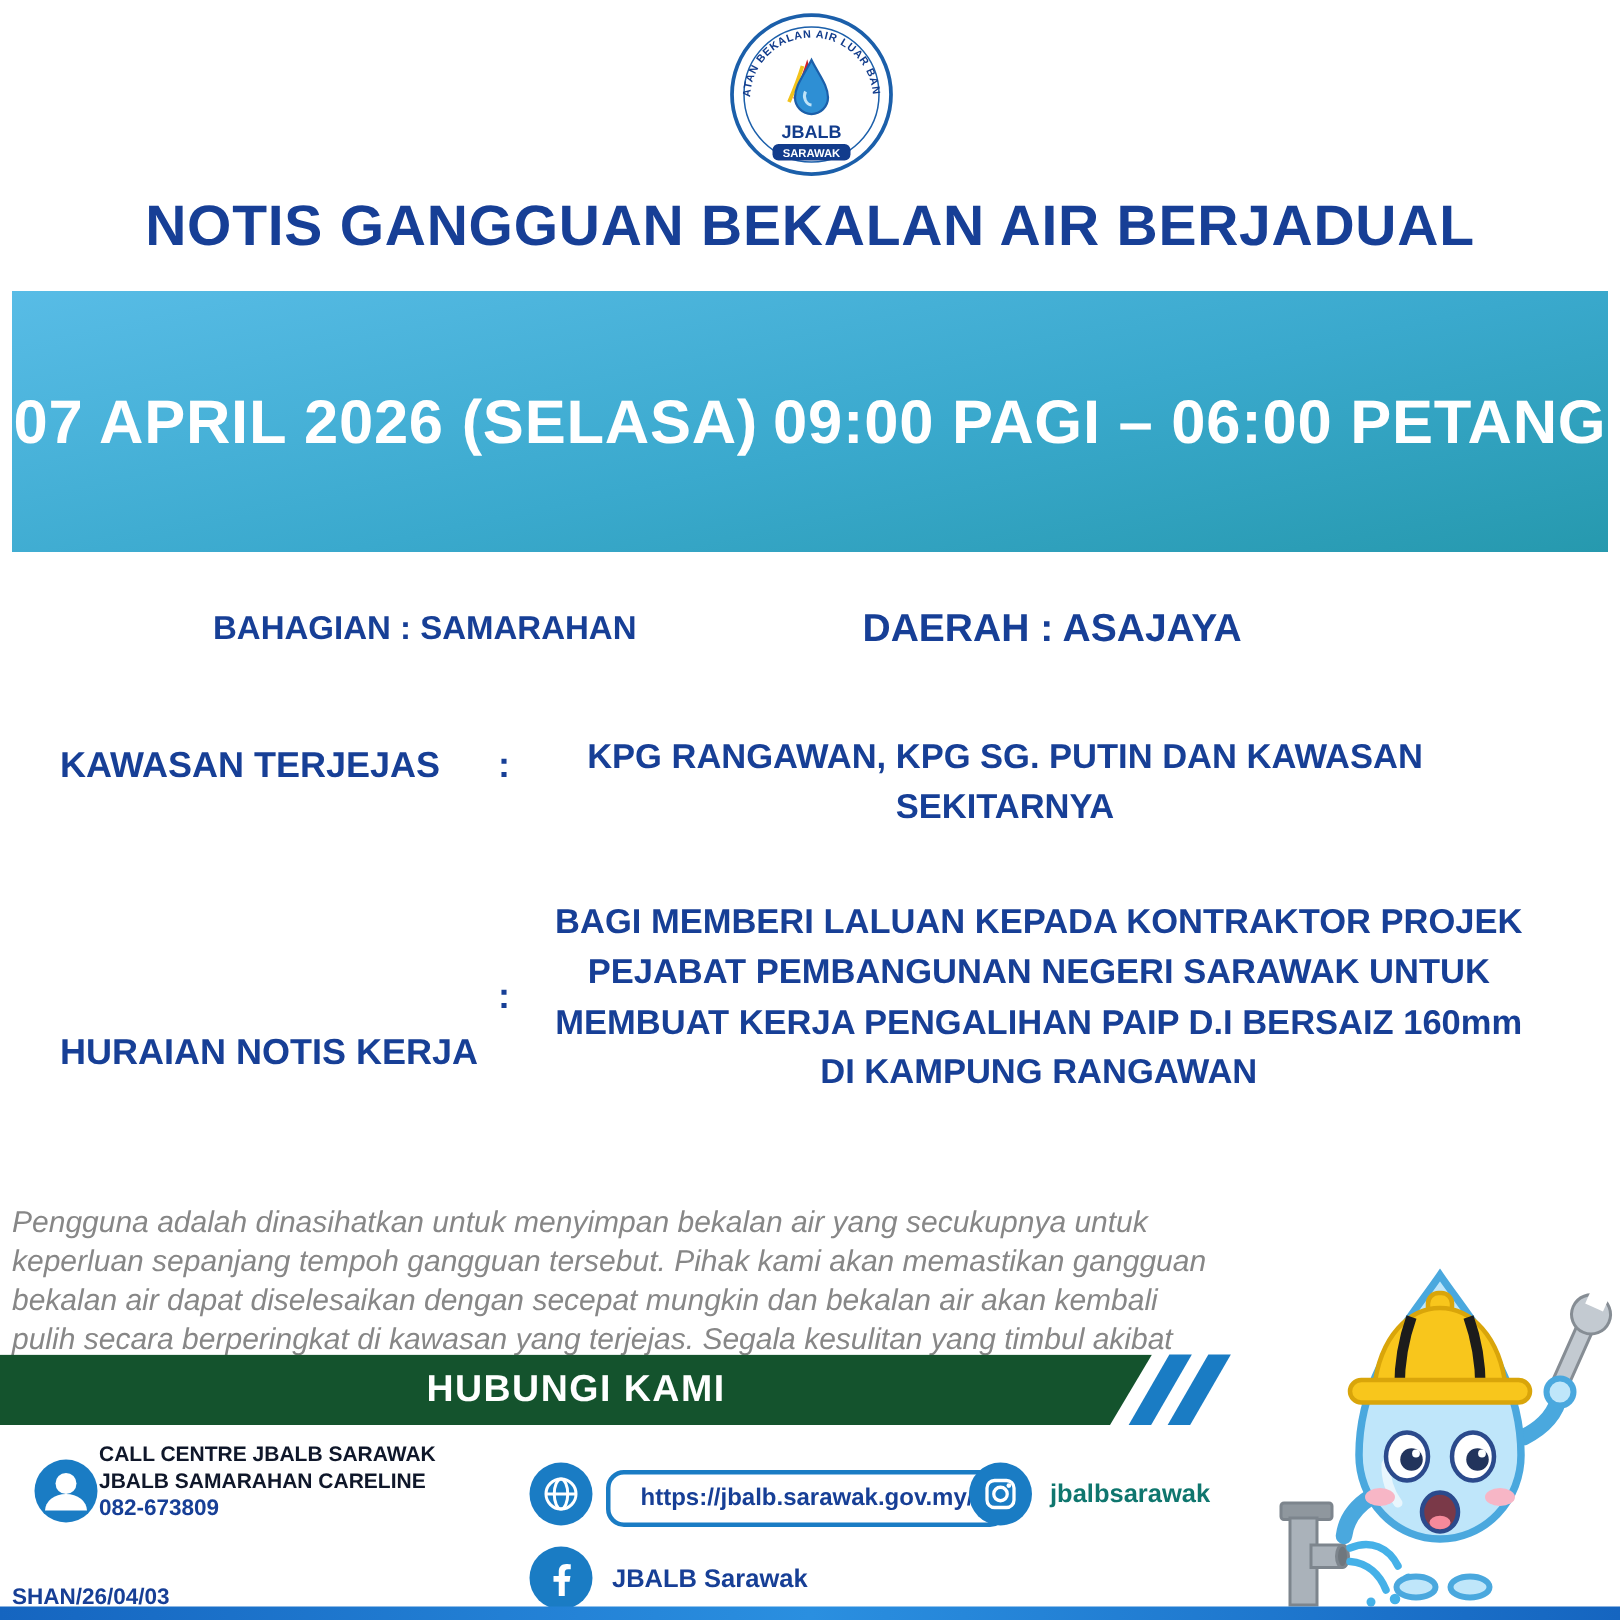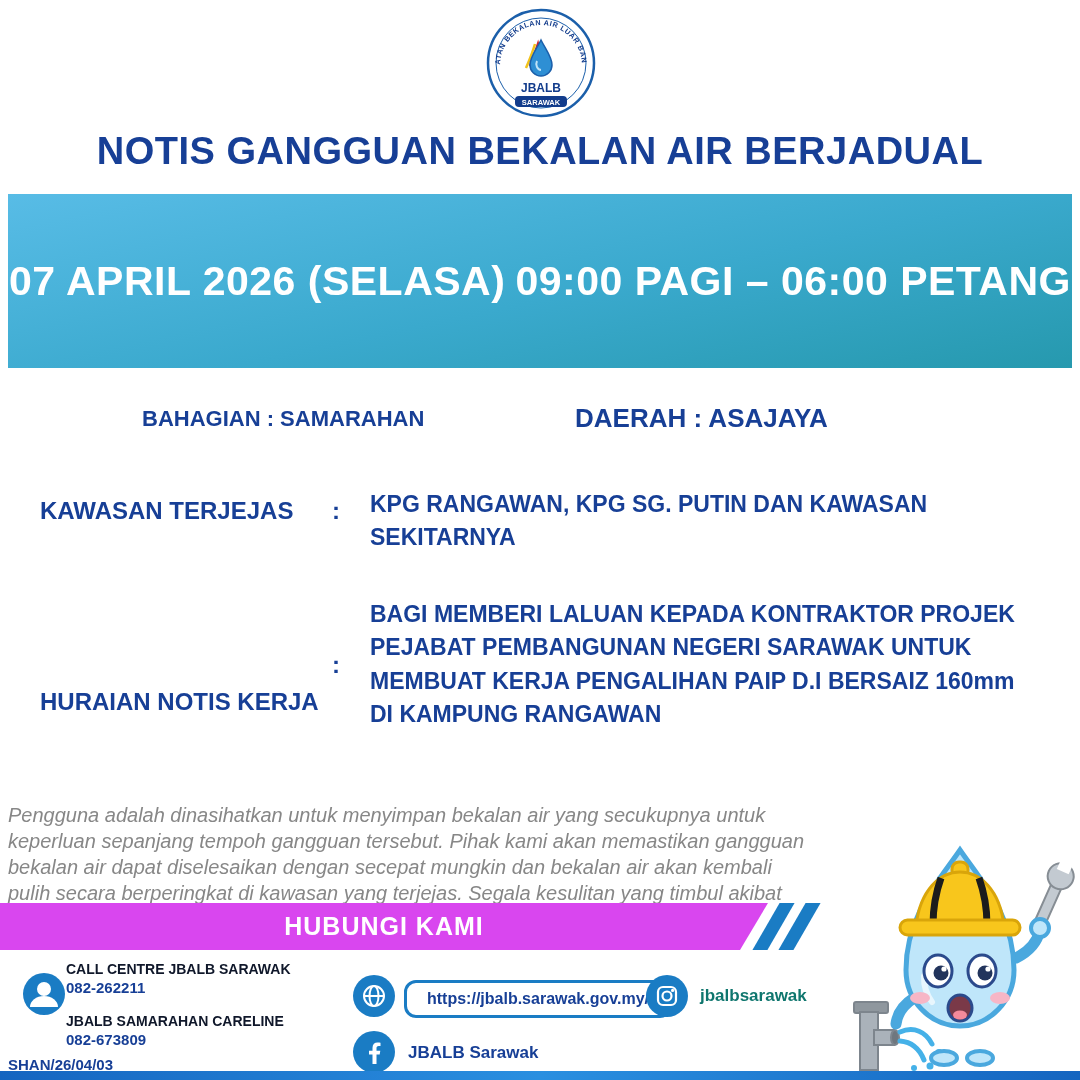--- a/index.html
+++ b/index.html
@@ -21,34 +21,34 @@
     display:flex;flex-direction:row;align-items:center;justify-content:center;gap:10px;}
   .banner .line{color:#fff;font-weight:bold;font-size:41px;letter-spacing:.5px;}
 
   
   .bahagian{left:142px;top:406px;font-size:22px;font-weight:bold;}
   .daerah{left:575px;top:403px;font-size:26px;font-weight:bold;}
 
   
   .row-label{left:40px;font-size:24px;font-weight:bold;}
   .row-colon{left:332px;font-size:24px;font-weight:bold;}
-  .row-value{left:370px;font-size:23px;font-weight:bold;line-height:1.45;}
+  .row-value{left:370px;font-size:23px;font-weight:bold;line-height:1.45;text-align:center;}
   .kawasan-label{top:497px;}
   .kawasan-colon{top:497px;}
   .kawasan-value{top:488px;width:600px;}
   .huraian-label{top:688px;}
   .huraian-colon{top:651px;}
   .huraian-value{top:598px;width:645px;}
 
   
   .disclaimer{left:8px;top:802px;width:800px;font-size:20px;font-style:italic;
     color:#878787;line-height:1.3;font-weight:normal;}
 
   
-  .hubungi-bar{left:0;top:903px;width:768px;height:47px;background:#d946ef;
+  .hubungi-bar{left:0;top:903px;width:768px;height:47px;background:#14532d;
     clip-path:polygon(0 0,100% 0,calc(100% - 28px) 100%,0 100%);
     display:flex;align-items:center;justify-content:center;}
   .hubungi-bar span{color:#fff;font-size:25px;font-weight:bold;letter-spacing:1px;}
   .stripe{top:903px;width:15px;height:47px;background:#1a7cc4;transform:skewX(-30deg);}
   .s1{left:766px;} .s2{left:792px;}
 
   
   .icon-circle{width:44px;height:44px;}
   .cc-icon{left:22px;top:972px;}
   .cc-block{left:66px;top:960px;width:270px;}
@@ -123,21 +123,20 @@
 
   <div class="abs cc-icon icon-circle">
     <svg viewBox="0 0 44 44" width="44" height="44">
       <circle cx="22" cy="22" r="21" fill="#1a7cc4"></circle>
       <circle cx="22" cy="17" r="7" fill="#ffffff"></circle>
       <path d="M8,35 a14,11 0 0 1 28,0 Z" fill="#ffffff"></path>
     </svg>
   </div>
   <div class="abs cc-block">
     <div class="contact-label">CALL CENTRE JBALB SARAWAK</div>
-    <div class="contact-phone">082-262211</div>
     <div class="contact-label">JBALB SAMARAHAN CARELINE</div>
     <div class="contact-phone">082-673809</div>
   </div>
 
   <div class="abs globe-icon icon-circle">
     <svg viewBox="0 0 44 44" width="44" height="44">
       <circle cx="22" cy="22" r="21" fill="#1a7cc4"></circle>
       <circle cx="22" cy="22" r="10" fill="none" stroke="#ffffff" stroke-width="2"></circle>
       <ellipse cx="22" cy="22" rx="4.5" ry="10" fill="none" stroke="#ffffff" stroke-width="2"></ellipse>
       <line x1="12" y1="22" x2="32" y2="22" stroke="#ffffff" stroke-width="2"></line>

